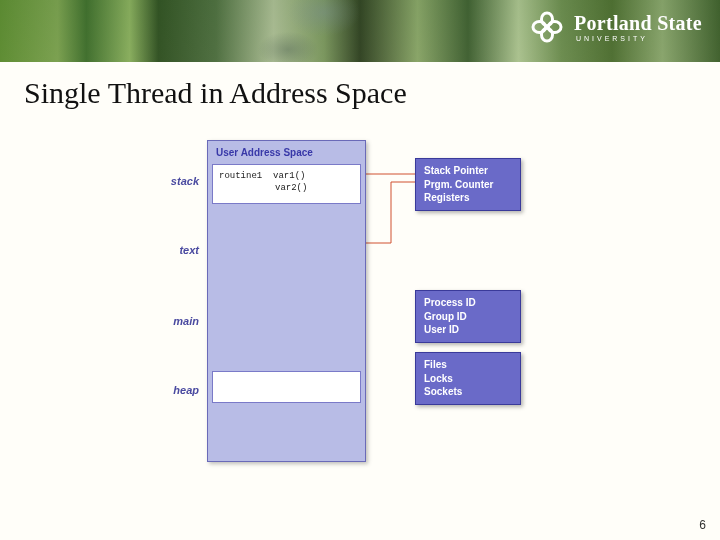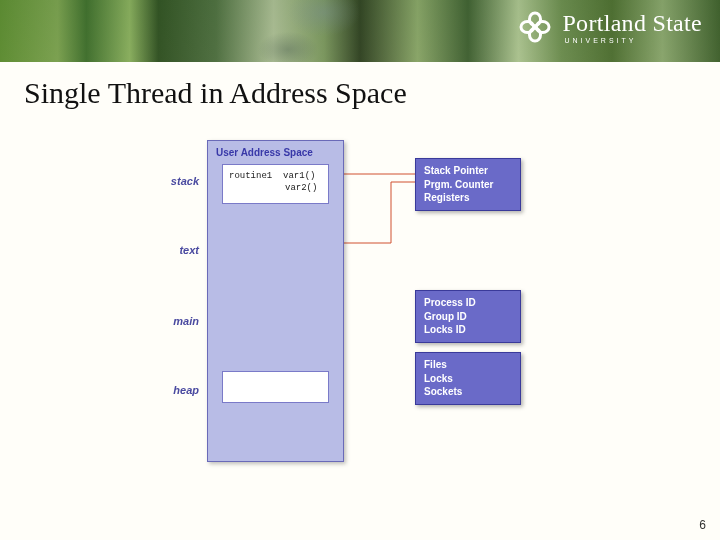--- a/index.html
+++ b/index.html
@@ -37,22 +37,22 @@
     display: flex;
     align-items: center;
     gap: 10px;
     color: #fff;
     z-index: 2;
   }
   .logo-icon svg { display: block; }
   .logo-text { line-height: 1; }
   .logo-text .main {
     font-family: Georgia, serif;
-    font-size: 24px;
-    font-weight: 400;
+    font-size: 20px;
+    font-weight: 700;
     letter-spacing: 0.3px;
   }
   .logo-text .sub {
     font-family: Arial, sans-serif;
     font-size: 7px;
     letter-spacing: 3px;
     margin-top: 2px;
     margin-left: 2px;
   }
   .slide-title {
@@ -82,37 +82,37 @@
     font-size: 11px;
     font-weight: bold;
     font-style: italic;
     color: #4a4aa0;
     text-align: right;
   }
   .addr-space {
     position: absolute;
     left: 62px;
     top: 0;
-    width: 137px;
+    width: 159px;
     height: 322px;
     background: #b8bce6;
     border: 1px solid #6a6ab8;
     box-shadow: 2px 2px 4px rgba(0,0,0,0.25);
   }
   .addr-title {
     font-family: Arial, sans-serif;
     font-size: 10px;
     font-weight: bold;
     color: #3838a8;
     padding: 6px 0 6px 8px;
   }
   .seg {
     background: #fff;
     border: 1px solid #7a7ac8;
-    margin: 0 14px;
+    margin: 0 4px;
     padding: 5px 6px;
     font-family: "Courier New", monospace;
     font-size: 9px;
     color: #222;
     line-height: 1.35;
     position: absolute;
     left: 0;
     right: 0;
   }
   .seg .indent { margin-left: 14px; display: block; }
@@ -198,21 +198,21 @@
 
   <div class="right-boxes">
     <div class="rbox" style="top:18px">
       <div>Stack Pointer</div>
       <div>Prgm. Counter</div>
       <div>Registers</div>
     </div>
     <div class="rbox" style="top:150px">
       <div>Process ID</div>
       <div>Group ID</div>
-      <div>Locks ID</div>
+      <div>User ID</div>
     </div>
     <div class="rbox" style="top:212px">
       <div>Files</div>
       <div>Locks</div>
       <div>Sockets</div>
     </div>
   </div>
 
 </div>
 

